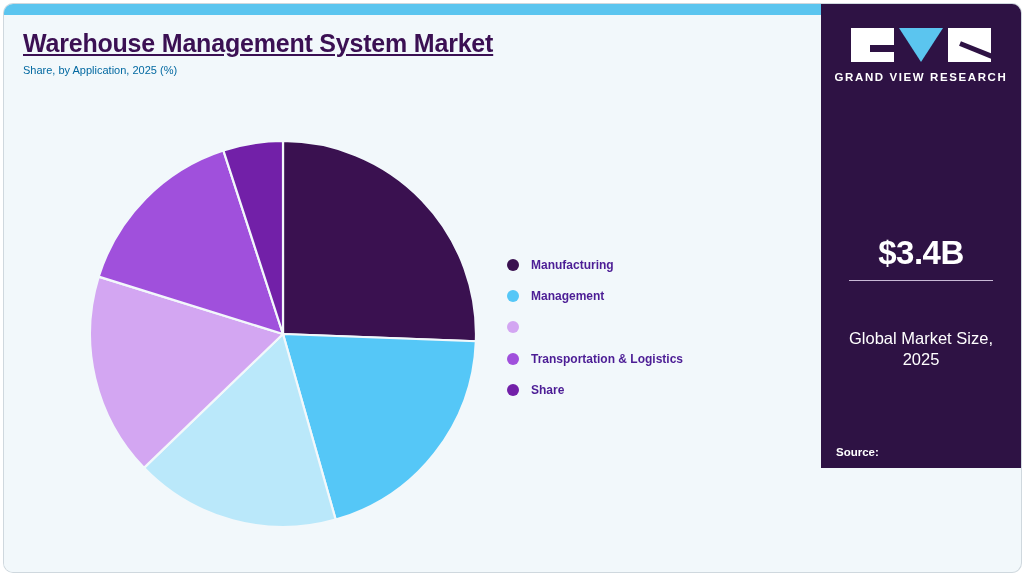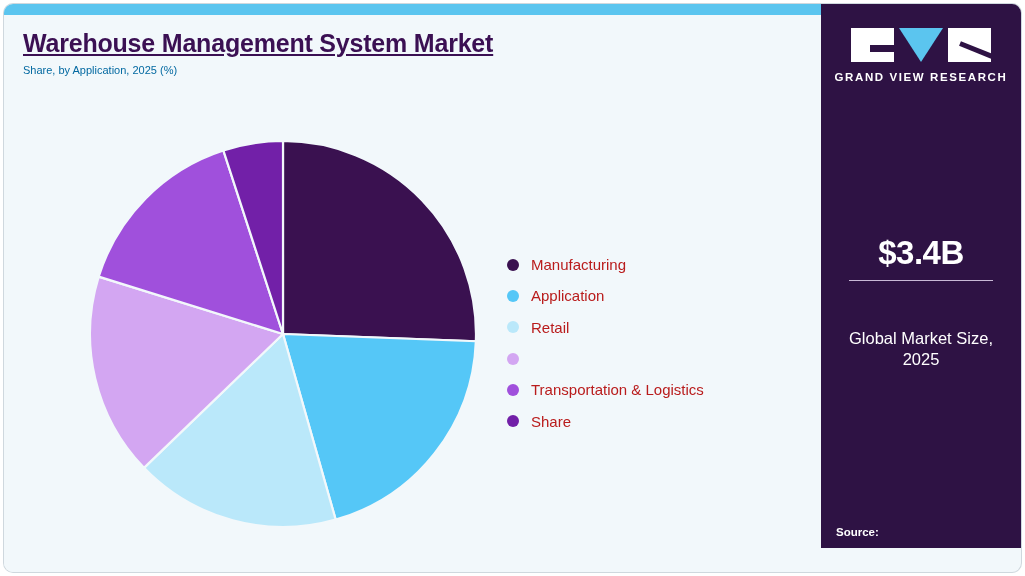--- a/index.html
+++ b/index.html
@@ -88,31 +88,32 @@
     height: 31.3px;
   }
   .legend-dot {
     width: 12px;
     height: 12px;
     border-radius: 50%;
     flex: 0 0 auto;
     margin-right: 12px;
   }
   .legend-label {
-    font-size: 15px;
-    color: #b91c1c;
+    font-size: 12px;
+    color: #4c1d95;
     white-space: nowrap;
+    font-weight: bold;
   }
 
   
   #sidebar {
     position: absolute;
     right: 0; top: 0;
     width: 200px;
-    height: 544px;
+    height: 464px;
     background: #2E1244;
   }
 
   
   #logo-block {
     position: absolute;
     left: 0; right: 0;
     top: 24px;
     text-align: center;
   }
@@ -243,25 +244,21 @@
       </svg>
     </div>
 
     <div id="legend">
         <div class="legend-row">
           <span class="legend-dot" style="background: rgb(58, 17, 80);"></span>
           <span class="legend-label">Manufacturing</span>
         </div>
         <div class="legend-row">
           <span class="legend-dot" style="background: rgb(85, 199, 247);"></span>
-          <span class="legend-label">Application</span>
-        </div>
-        <div class="legend-row">
-          <span class="legend-dot" style="background: rgb(186, 232, 250);"></span>
-          <span class="legend-label">Retail</span>
+          <span class="legend-label">Management</span>
         </div>
         <div class="legend-row">
           <span class="legend-dot" style="background: rgb(211, 166, 242);"></span>
         </div>
         <div class="legend-row">
           <span class="legend-dot" style="background: rgb(160, 80, 220);"></span>
           <span class="legend-label">Transportation &amp; Logistics</span>
         </div>
         <div class="legend-row">
           <span class="legend-dot" style="background: rgb(114, 32, 168);"></span>

